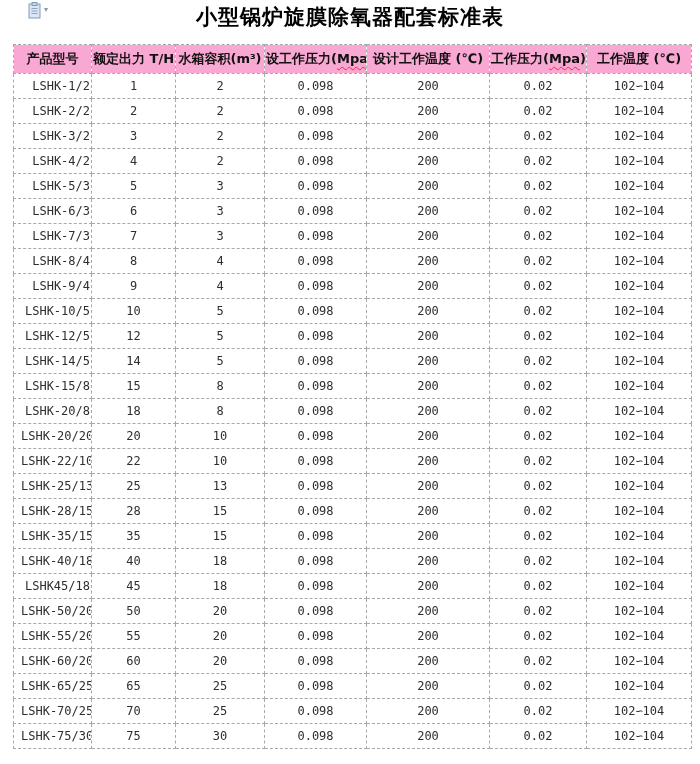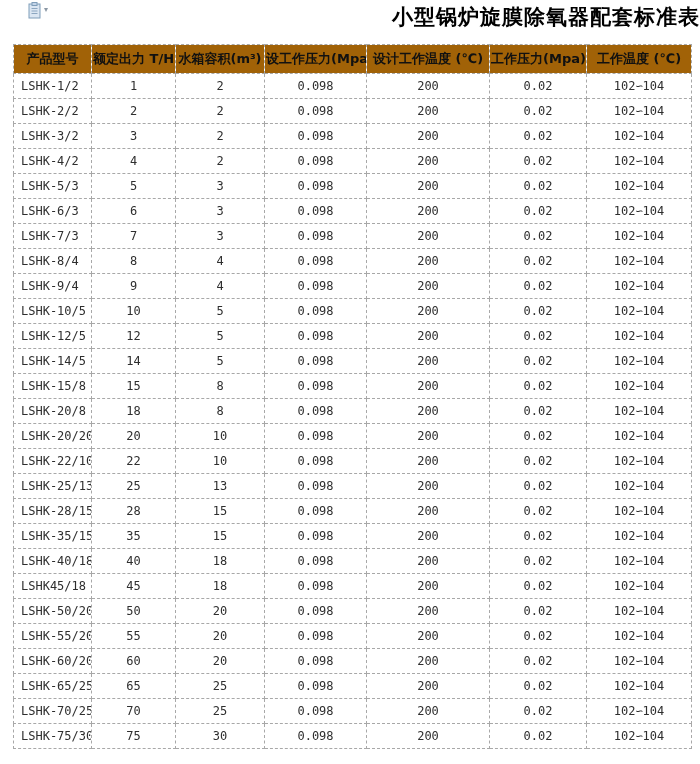--- a/index.html
+++ b/index.html
@@ -42,21 +42,21 @@
     font-size: 8px;
     line-height: 10px;
     margin-top: 3px;
   }
   .page-title {
     position: absolute;
     left: 0;
     right: 0;
     top: 3px;
     margin: 0;
-    text-align: right;
+    text-align: center;
     font-size: 21px;
     font-weight: bold;
     color: #000000;
     letter-spacing: 1px;
     font-family: "DejaVu Sans", "Liberation Sans", sans-serif;
   }
   
   table.spec {
     border-collapse: collapse;
     margin-left: 13px;
@@ -69,34 +69,35 @@
     text-align: center;
     vertical-align: middle;
     overflow: hidden;
     white-space: nowrap;
   }
   table.spec th {
     height: 28px;
     font-size: 13px;
     font-weight: bold;
     color: #111111;
-    background: #a16207;
+    background: #f9a8d4;
     padding: 0 1px;
   }
   table.spec td {
     height: 22px;
     font-size: 12px;
     color: #2e2e2e;
     font-family: "DejaVu Sans Mono", "Liberation Mono", monospace;
   }
   table.spec td.model-cell {
-    text-align: left;
+    text-align: right;
     padding-left: 7px;
   }
   .squiggle {
+    text-decoration: underline;
     text-decoration-style: wavy;
     text-decoration-color: #ff2a2a;
     text-decoration-thickness: 1px;
     text-underline-offset: 3px;
     text-decoration-skip-ink: none;
     margin-top: 11px;
   }
 </style>
 </head>
 <body>

